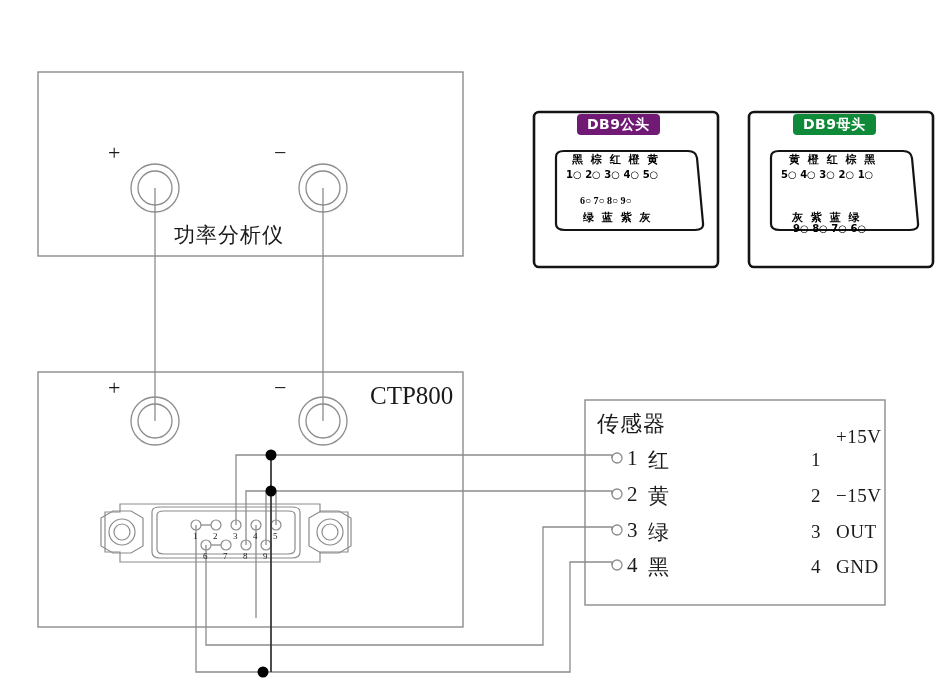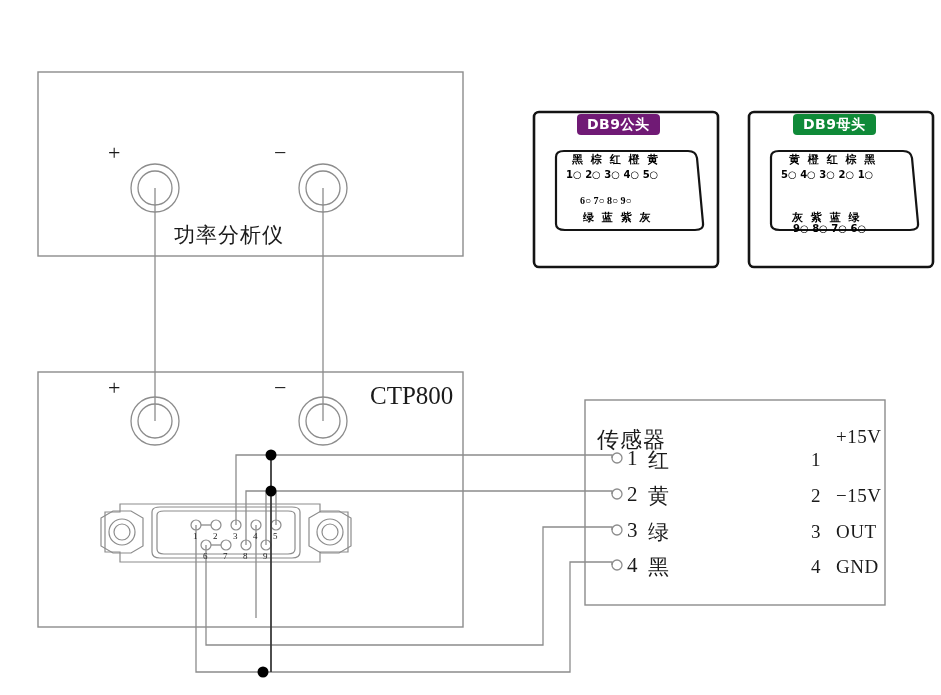--- a/index.html
+++ b/index.html
@@ -28,21 +28,21 @@
     position: absolute;
     white-space: nowrap;
     color: #1a1a1a;
     font-family: "Liberation Serif", serif;
   }
   .cn { font-family: "DejaVu Sans", sans-serif; }
   .t-title-pa  { font-size: 25px; letter-spacing: 1px; }
   .t-ctp800    { font-size: 25px; font-family: "Liberation Serif", serif; }
   .t-curin     { font-size: 21px; letter-spacing: 1px; }
   .t-sign      { font-size: 22px; font-family: "Liberation Serif", serif; }
-  .t-sensor    { font-size: 22px; letter-spacing: 1px; margin-top: 16px; }
+  .t-sensor    { font-size: 22px; letter-spacing: 1px; }
   .t-pinrow    { font-size: 21px; letter-spacing: 1px; }
   .t-func      { font-size: 19px; font-family: "Liberation Serif", serif; letter-spacing: 0.5px; }
   .t-tabletitle{ font-size: 15px; letter-spacing: 0.5px; }
   .t-db9num    { font-size: 9px; font-family: "Liberation Serif", serif; }
 
   .badge {
     position: absolute;
     color: #ffffff;
     font-family: "DejaVu Sans", sans-serif;
     font-weight: bold;

